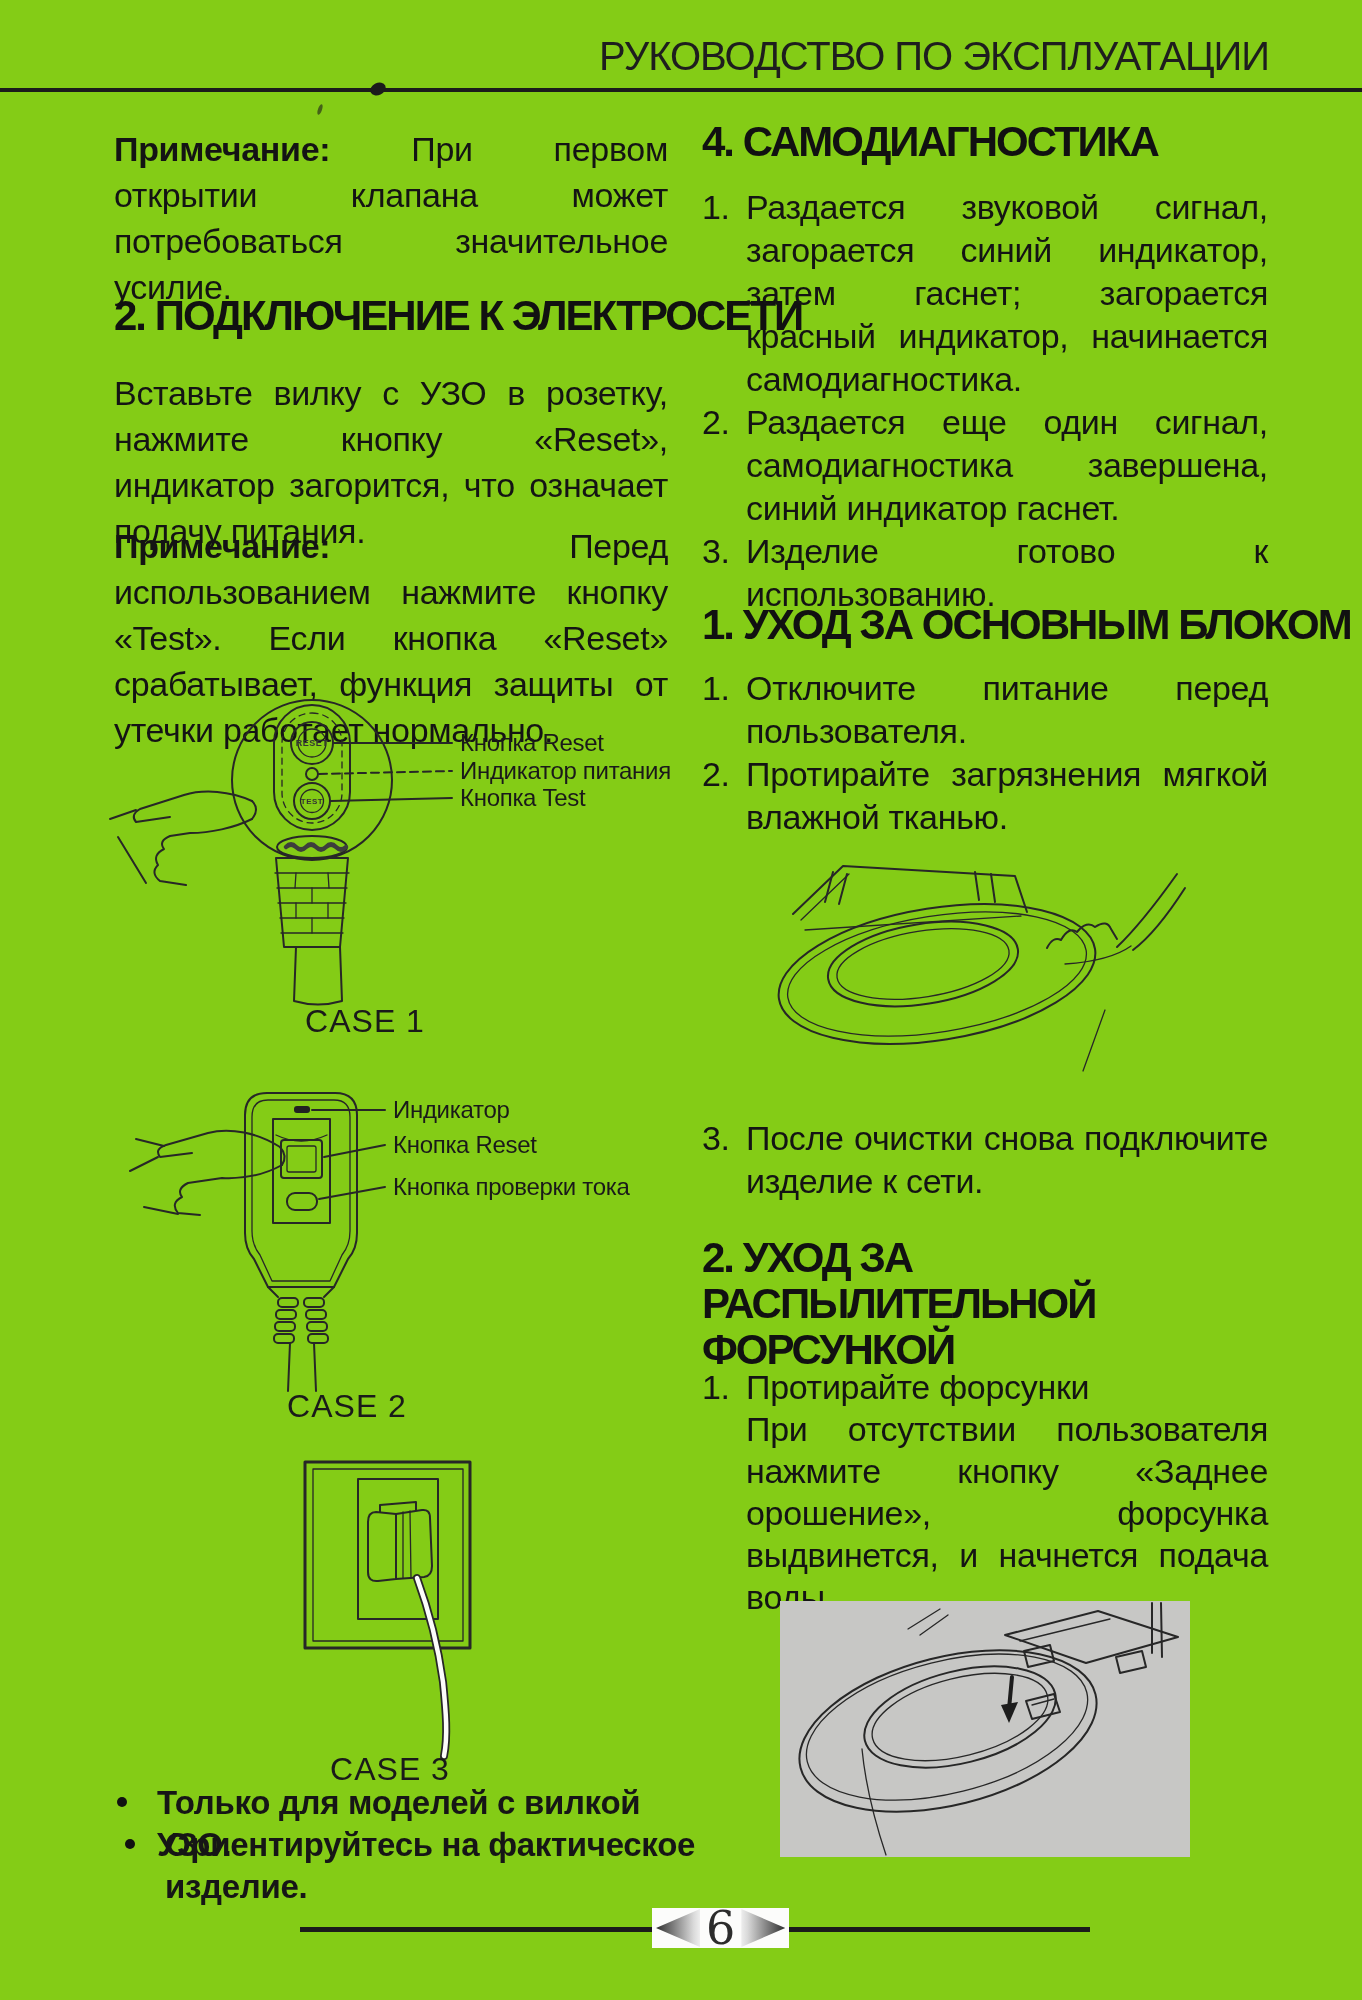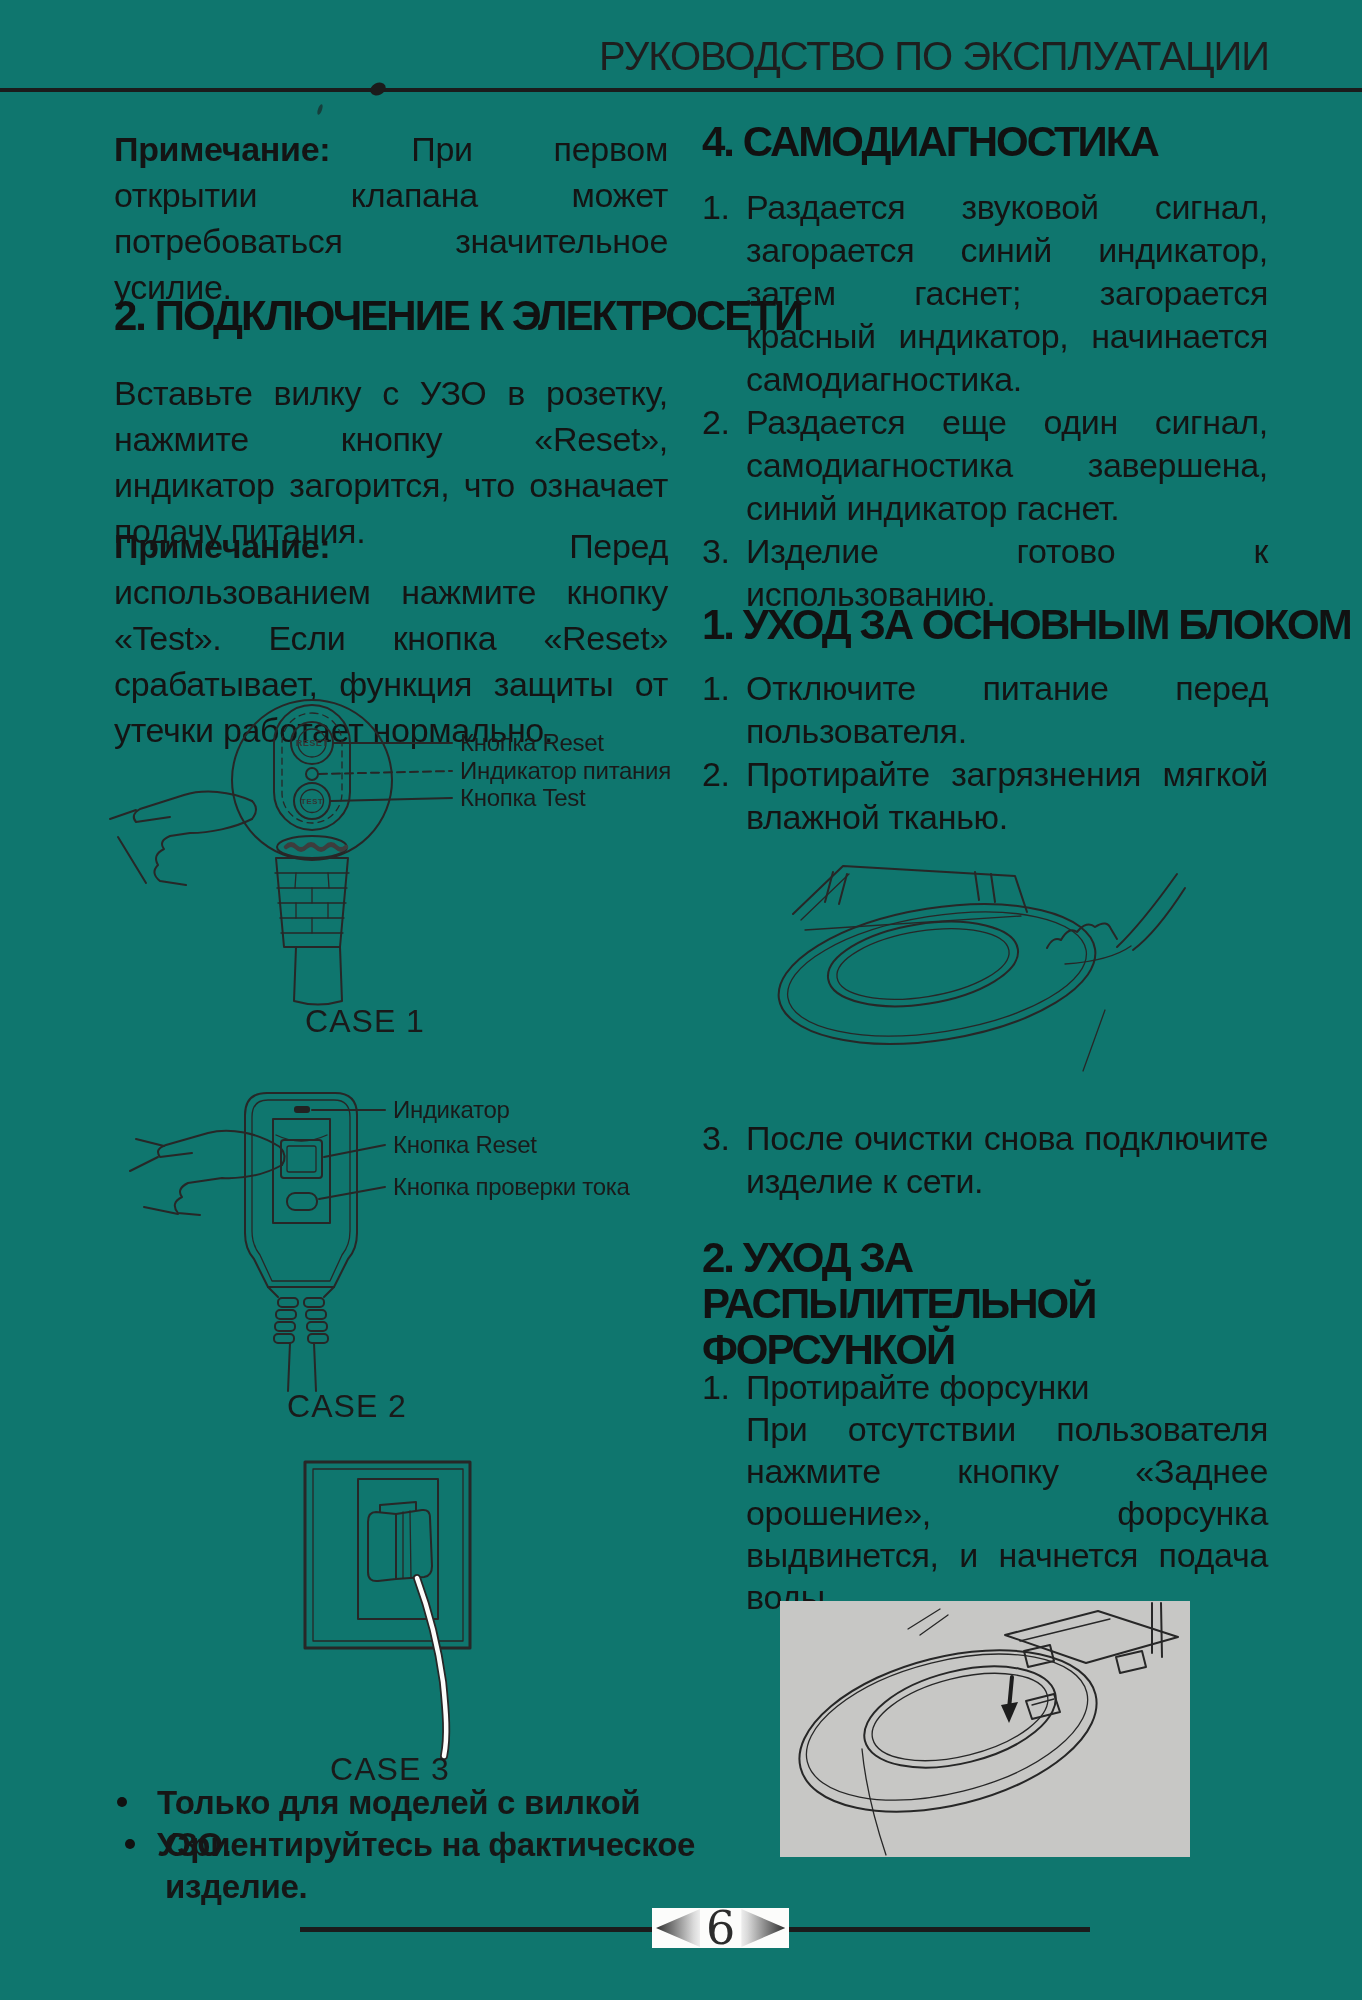--- a/index.html
+++ b/index.html
@@ -1,18 +1,18 @@
 <!DOCTYPE html>
 <html><head>
 <meta charset="utf-8">
 <style>
   html,body { margin:0; padding:0; background:#888; }
   .page {
     position:relative; width:1362px; height:2000px;
-    background:#0f766e; color:#161616; overflow:hidden;
+    background:#84cc16; color:#161616; overflow:hidden;
     font-family:"Liberation Sans", sans-serif;
   }
   .abs { position:absolute; }
   .body { font-size:34px; line-height:46px; letter-spacing:-0.3px; color:#141414; }
   .body-r { font-size:34px; line-height:43px; letter-spacing:-0.3px; color:#141414; }
   .jtf { text-align:justify; }
   .b { font-weight:bold; }
   .heading { font-weight:bold; letter-spacing:-2px; color:#111; font-size:42px; line-height:50px; white-space:nowrap; }
   .heading-wrap { white-space:normal; line-height:46px; }
   .title { font-size:40px; letter-spacing:-1px; color:#1e1e1e; white-space:nowrap; }

